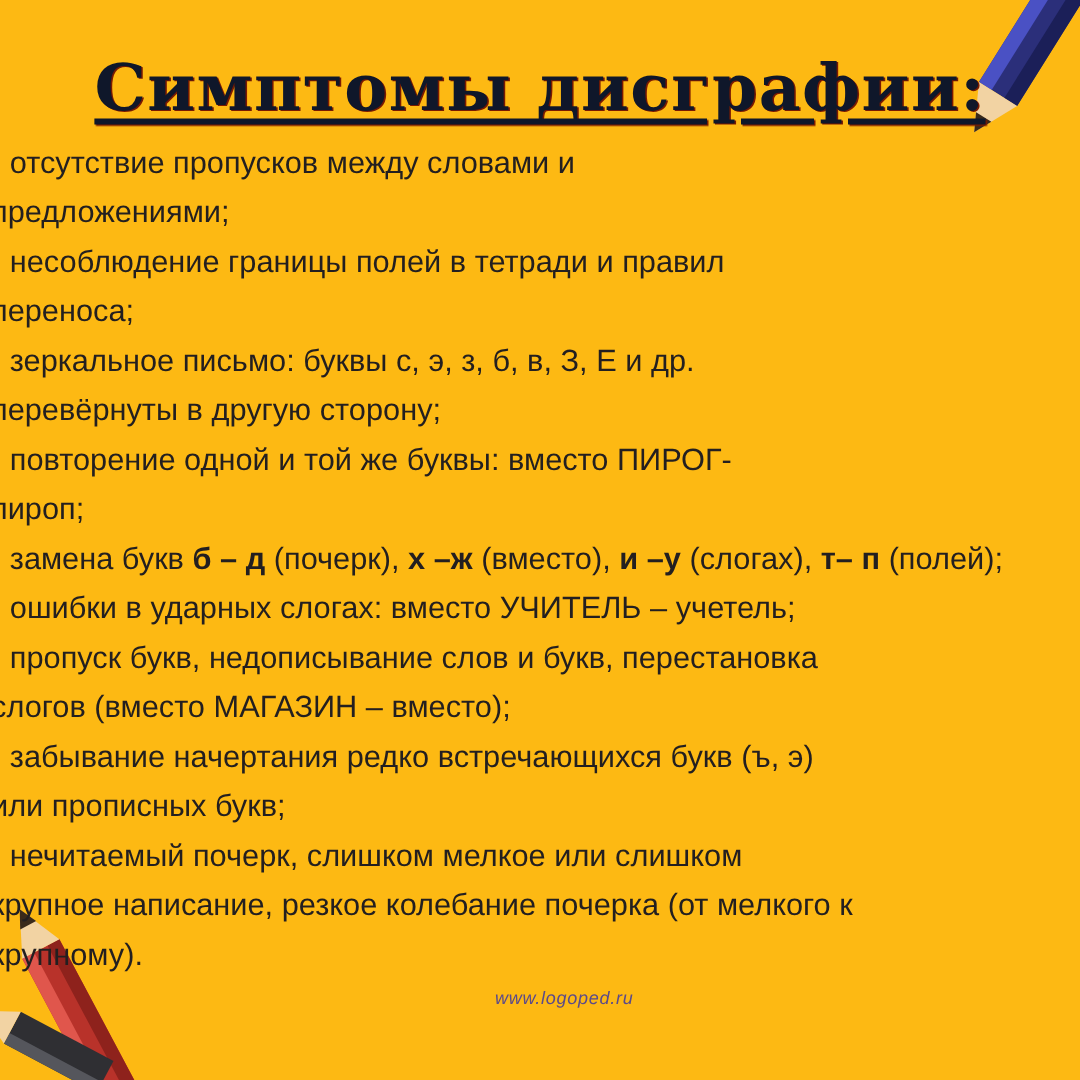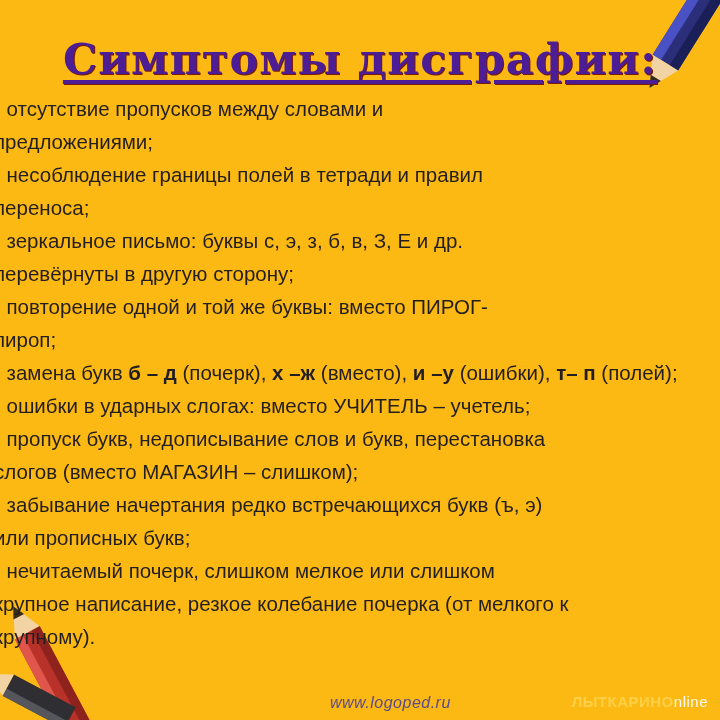--- a/index.html
+++ b/index.html
@@ -79,25 +79,24 @@
   }
   .i { }
   .bi { font-weight: bold; }
 
   
   .site-url {
     position: absolute;
     left: 330px;
     top: 658px;
     font-family: "Liberation Sans", sans-serif;
-    font-size: 16px;
+    font-size: 12px;
     color: #5b4a8a;
     font-style: italic;
     letter-spacing: 0.5px;
-    margin-top: 36px;
   }
 
   
   .watermark {
     position: absolute;
     right: 12px;
     bottom: 10px;
     font-family: "Liberation Sans", sans-serif;
     font-size: 15px;
     font-weight: bold;
@@ -132,41 +131,38 @@
       <polygon points="46,10 58,10 52,-2" fill="#3a2a1a"></polygon>
     </g>
     <g transform="rotate(-62 40 96)">
       <rect x="22" y="70" width="24" height="70" fill="#2f2f33"></rect>
       <rect x="22" y="70" width="8" height="70" fill="#55565c"></rect>
       <polygon points="22,70 46,70 34,46" fill="#f2d3a3"></polygon>
       <polygon points="29,56 39,56 34,46" fill="#3a2a1a"></polygon>
     </g>
   </svg>
 
-  <div class="title" style="color: #4c1d95;">Симптомы   дисграфии:</div>
+  <div class="title" style="color: #0f172a;">Симптомы   дисграфии:</div>
 
   <div class="body-text">
       <div class="line"><span>- отсутствие пропусков между словами и </span></div>
       <div class="line"><span>предложениями;</span></div>
       <div class="line"><span>-  несоблюдение границы полей в тетради и  правил </span></div>
       <div class="line"><span>переноса;</span></div>
       <div class="line"><span>-  зеркальное письмо: буквы  </span><span class="i">с, э, з, б, в, З, Е</span><span>  и др. </span></div>
       <div class="line"><span>перевёрнуты в другую сторону;</span></div>
       <div class="line"><span>-  повторение одной и той же буквы: вместо </span><span class="i">ПИРОГ-</span></div>
       <div class="line"><span class="i">пироп;</span></div>
-      <div class="line"><span>-  замена букв </span><span class="bi">б  –  д </span><span class="i">(почерк), </span><span class="bi">х –ж </span><span class="i">(вместо), </span><span class="bi">и –у </span><span class="i">(ошибки), </span><span class="bi">т–  п </span><span class="i">(полей);</span></div>
+      <div class="line"><span>-  замена букв </span><span class="bi">б  –  д </span><span class="i">(почерк), </span><span class="bi">х –ж </span><span class="i">(вместо), </span><span class="bi">и –у </span><span class="i">(слогах), </span><span class="bi">т–  п </span><span class="i">(полей);</span></div>
       <div class="line"><span>-  ошибки в ударных слогах: вместо </span><span>УЧИТЕЛЬ – учетель;</span></div>
       <div class="line"><span>-  пропуск букв, недописывание слов и букв, перестановка </span></div>
-      <div class="line"><span>слогов (вместо </span><span class="i">МАГАЗИН – слишком);</span></div>
+      <div class="line"><span>слогов (вместо </span><span class="i">МАГАЗИН – вместо);</span></div>
       <div class="line"><span>-  забывание начертания редко встречающихся букв (ъ, э) </span></div>
       <div class="line"><span>или прописных букв;</span></div>
       <div class="line"><span>-  нечитаемый почерк, слишком мелкое или слишком </span></div>
       <div class="line"><span>крупное написание, резкое колебание почерка (от мелкого к </span></div>
       <div class="line"><span>крупному).</span></div>
     </div>
 
   <div class="site-url">www.logoped.ru</div>
 
-  <div class="watermark">
-    <span class="accent">ЛЫТКАРИНО</span><span class="light">nline</span>
-  </div>
 
 </div>
 
 </body></html>

